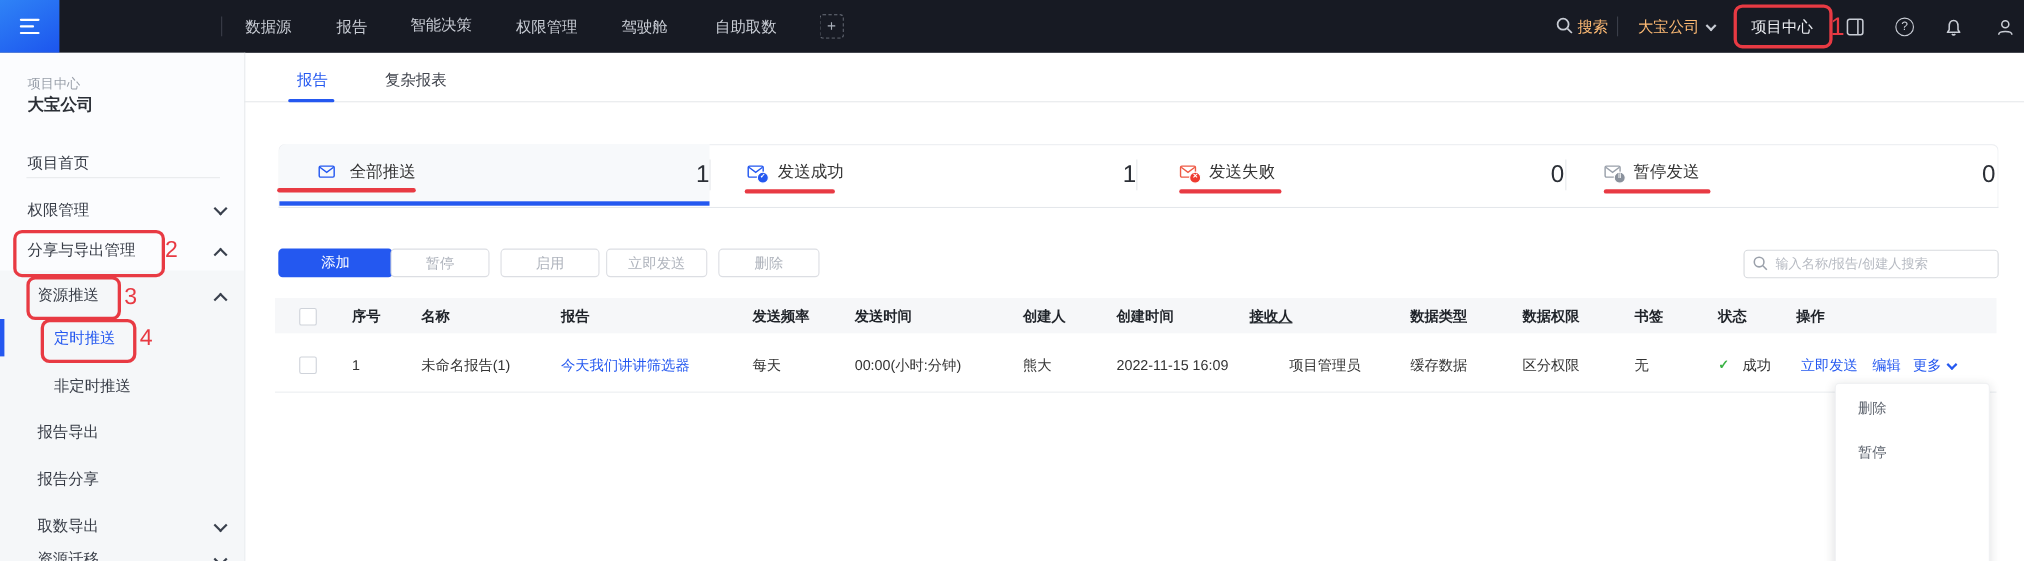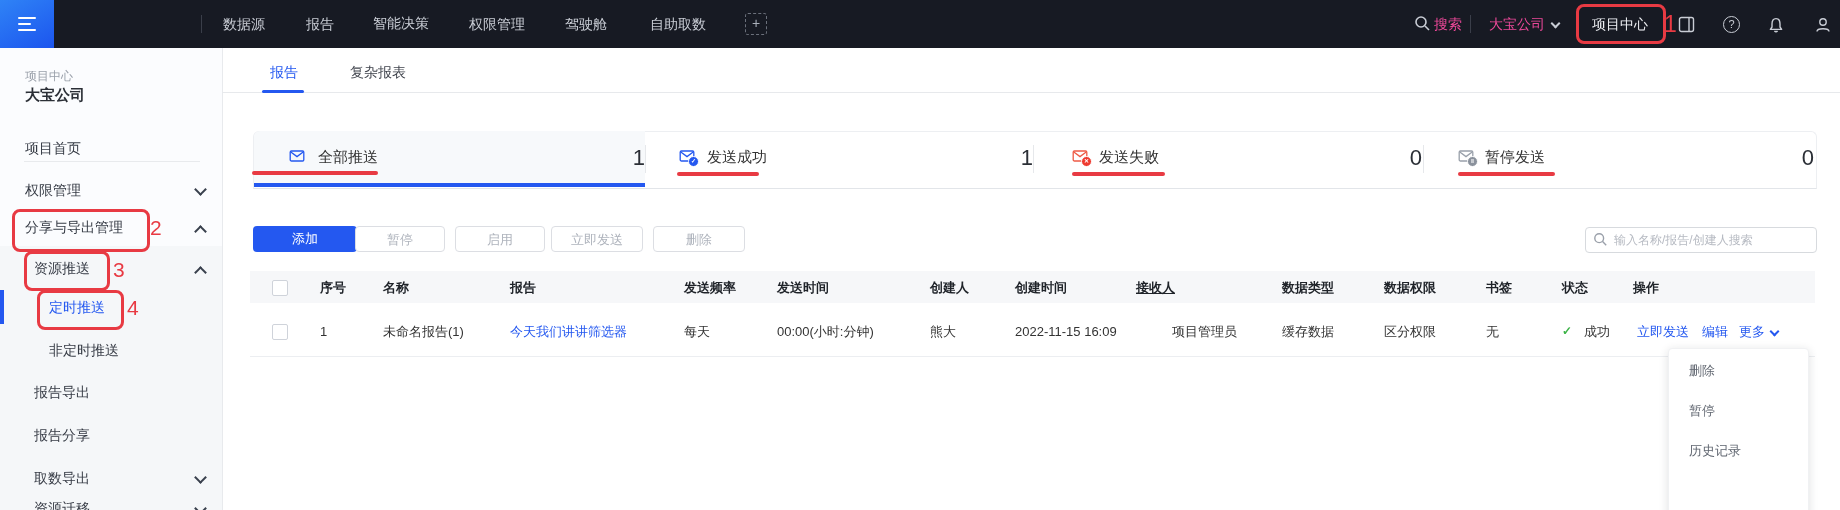--- a/index.html
+++ b/index.html
@@ -8,21 +8,21 @@
   .abs{position:absolute;}
   
   .topbar{position:absolute;left:0;top:0;width:1840px;height:48px;background:#171a23;}
   .hamburger{position:absolute;left:0;top:0;width:54px;height:48px;
     background:linear-gradient(150deg,#2f83f6,#1c55ee);cursor:pointer;}
   .hbar{position:absolute;height:2px;background:#fff;border-radius:1px;}
   .tb-div{position:absolute;top:15px;width:1px;height:18px;background:#3a3e49;}
   .tbnav{position:absolute;top:0;height:48px;line-height:48px;font-size:14px;color:#c9cdd5;cursor:pointer;white-space:nowrap;}
   .plusbox{position:absolute;left:745px;top:13px;width:20px;height:20px;border:1px dashed #6b707b;
     color:#aab0ba;font-size:14px;line-height:19px;text-align:center;border-radius:3px;cursor:pointer;}
-  .tbright{color:#ec4899;font-size:14px;}
+  .tbright{color:#fdba74;font-size:14px;}
   .tb-ico{position:absolute;top:16px;cursor:pointer;}
   .projectcenter{position:absolute;left:1592px;top:0;height:48px;line-height:48px;font-size:14px;color:#eceef2;cursor:pointer;}
   
   .redbox{position:absolute;border:3px solid #e83a43;border-radius:8px;pointer-events:none;z-index:50;}
   .rednum{position:absolute;color:#e83a43;font-size:21px;z-index:50;}
   .redline{position:absolute;height:4px;background:#e83a43;border-radius:3px;z-index:40;}
   
   .sidebar{position:absolute;left:0;top:48px;width:222px;height:462px;background:#fbfcfe;border-right:1px solid #e8eaed;}
   .side-shade{position:absolute;left:0;top:198px;width:222px;height:264px;background:#f5f7f9;}
   .side-label{position:absolute;font-size:12px;color:#9aa0aa;}
@@ -271,16 +271,15 @@
   <span class="td" style="left:1584px;">成功</span>
   <span class="td link" style="left:1637px;">立即发送</span>
   <span class="td link" style="left:1702px;">编辑</span>
   <span class="td link" style="left:1739px;">更多</span>
   <span class="chev down blue" style="left:1771px;top:328px;"></span>
   <div class="rowline"></div>
 
   <div class="menu">
     <div class="menu-item">删除</div>
     <div class="menu-item">暂停</div>
-    <div class="menu-item">历史记录</div>
   </div>
 
 </div>
 
 </body></html>

